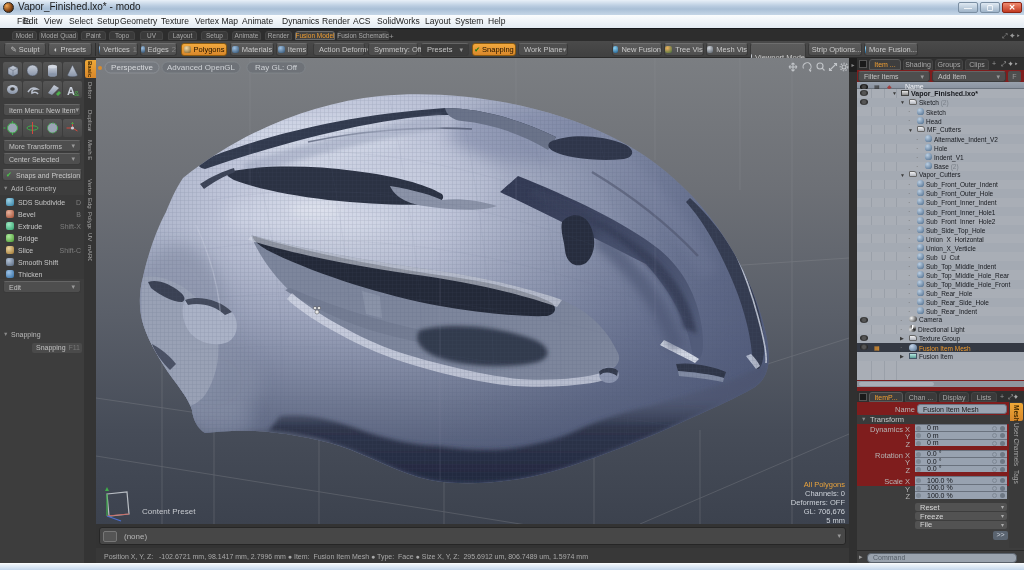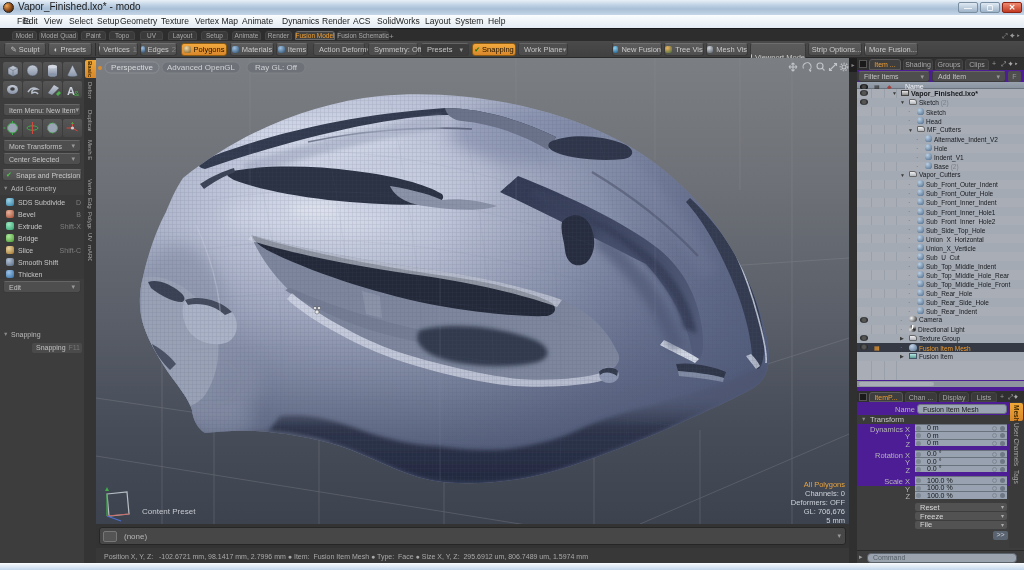--- a/index.html
+++ b/index.html
@@ -466,21 +466,21 @@
           <circle cx="0" cy="0" r="2"></circle>
           <circle cx="0" cy="0" r="3.8" stroke-dasharray="1.5 1.3"></circle>
         </g>
 </g>
 </svg>
 </div>
 
 <div class="abs" style="left:849px;top:58px;width:8px;height:512px;background:#303030;"></div>
 <div class="abs" style="left:849px;top:58px;width:8px;height:14px;background:#1e1e1e;color:#888;font-size:6px;text-align:center;line-height:14px;">▸</div>
 
-<div class="abs" id="rightpanel" style="left:857px;top:58px;width:167px;height:428px;background:#4c1d95;">
+<div class="abs" id="rightpanel" style="left:857px;top:58px;width:167px;height:428px;background:#7f1d1d;">
   <div class="abs" style="left:0;top:0;width:167px;height:12px;background:#2f2f2f;">
     <div class="abs" style="left:2px;top:2px;width:8px;height:8px;background:#1a1a1a;border:1px solid #555;"></div>
     <div class="tab orange-txt" style="left:12px;top:1px;width:32px;height:11px;background:#3e3e3e;border-color:#5a5a5a;font-size:7px;">Item ...</div>
     <div class="tab" style="left:46px;top:1px;width:30px;height:11px;font-size:7px;">Shading</div>
     <div class="tab" style="left:78px;top:1px;width:28px;height:11px;font-size:7px;">Groups</div>
     <div class="tab" style="left:108px;top:1px;width:24px;height:11px;font-size:7px;">Clips</div>
     <div class="abs" style="left:135px;top:2px;color:#999;font-size:7px;">+</div>
     <div class="abs" style="left:144px;top:2px;color:#aaa;font-size:6.5px;">⤢ ✦ ▸</div>
   </div>
   <div class="drop" style="left:1px;top:13px;width:72px;height:11px;font-size:7px;">Filter Items</div>

